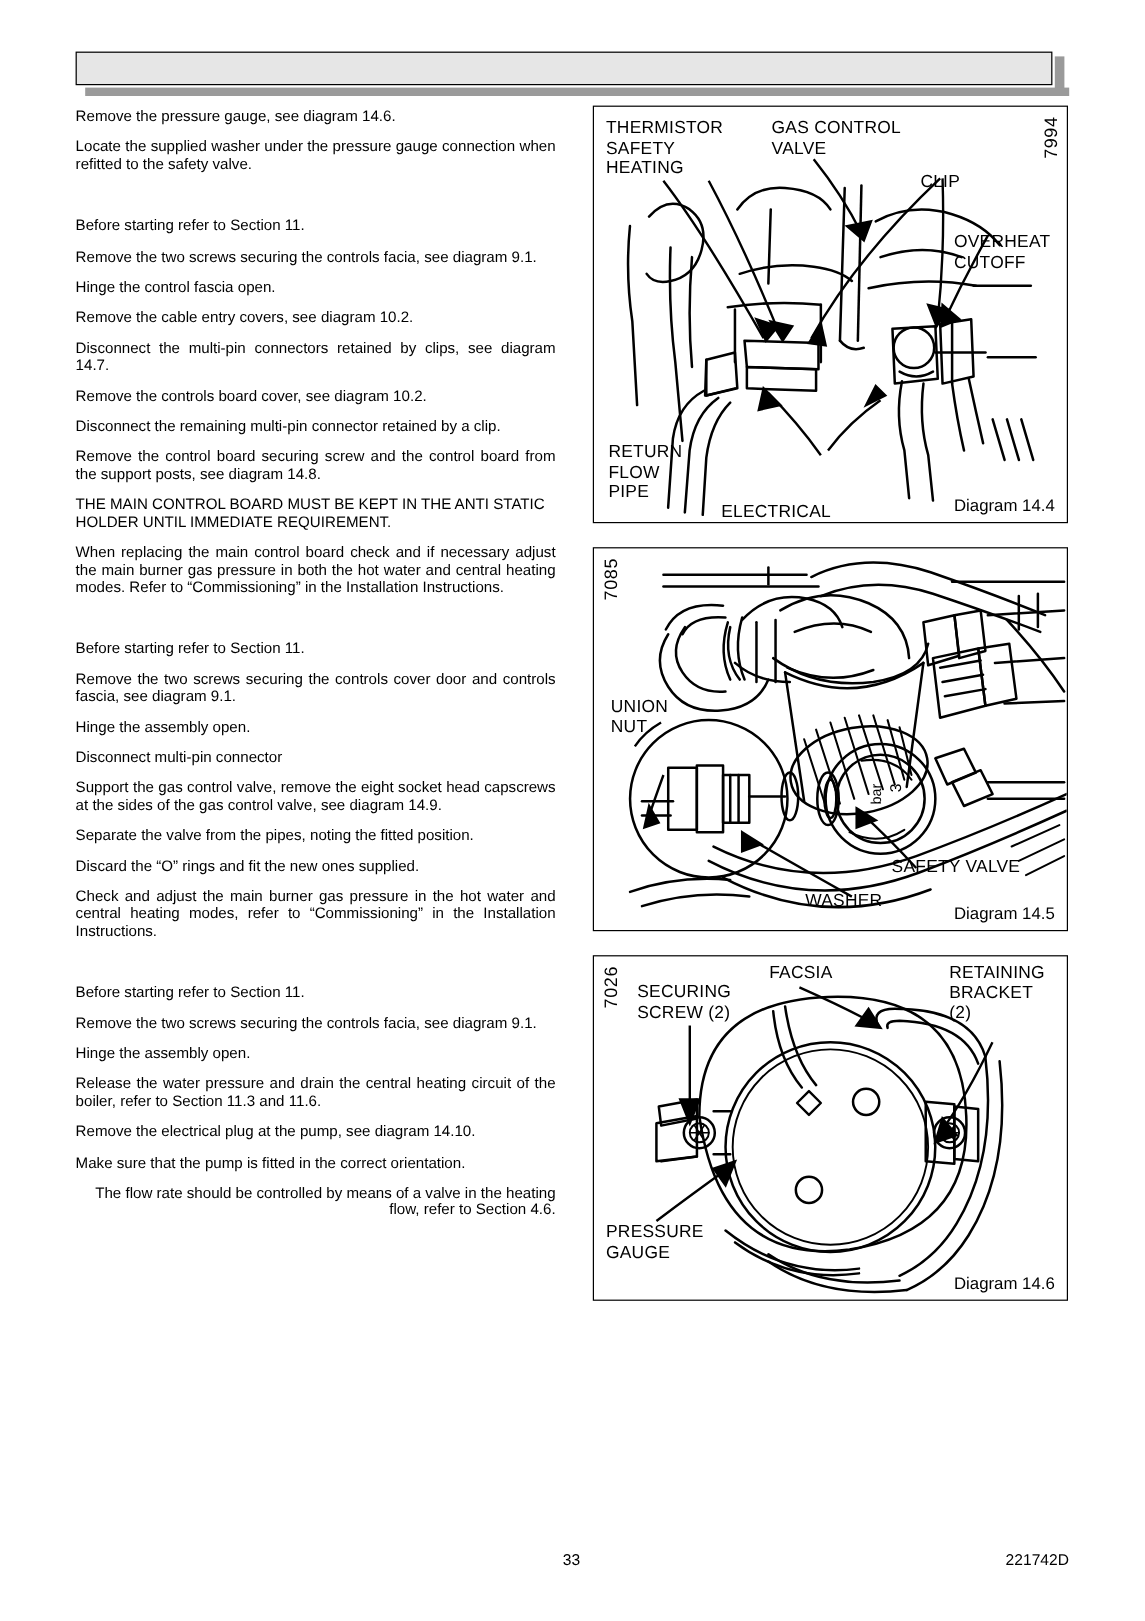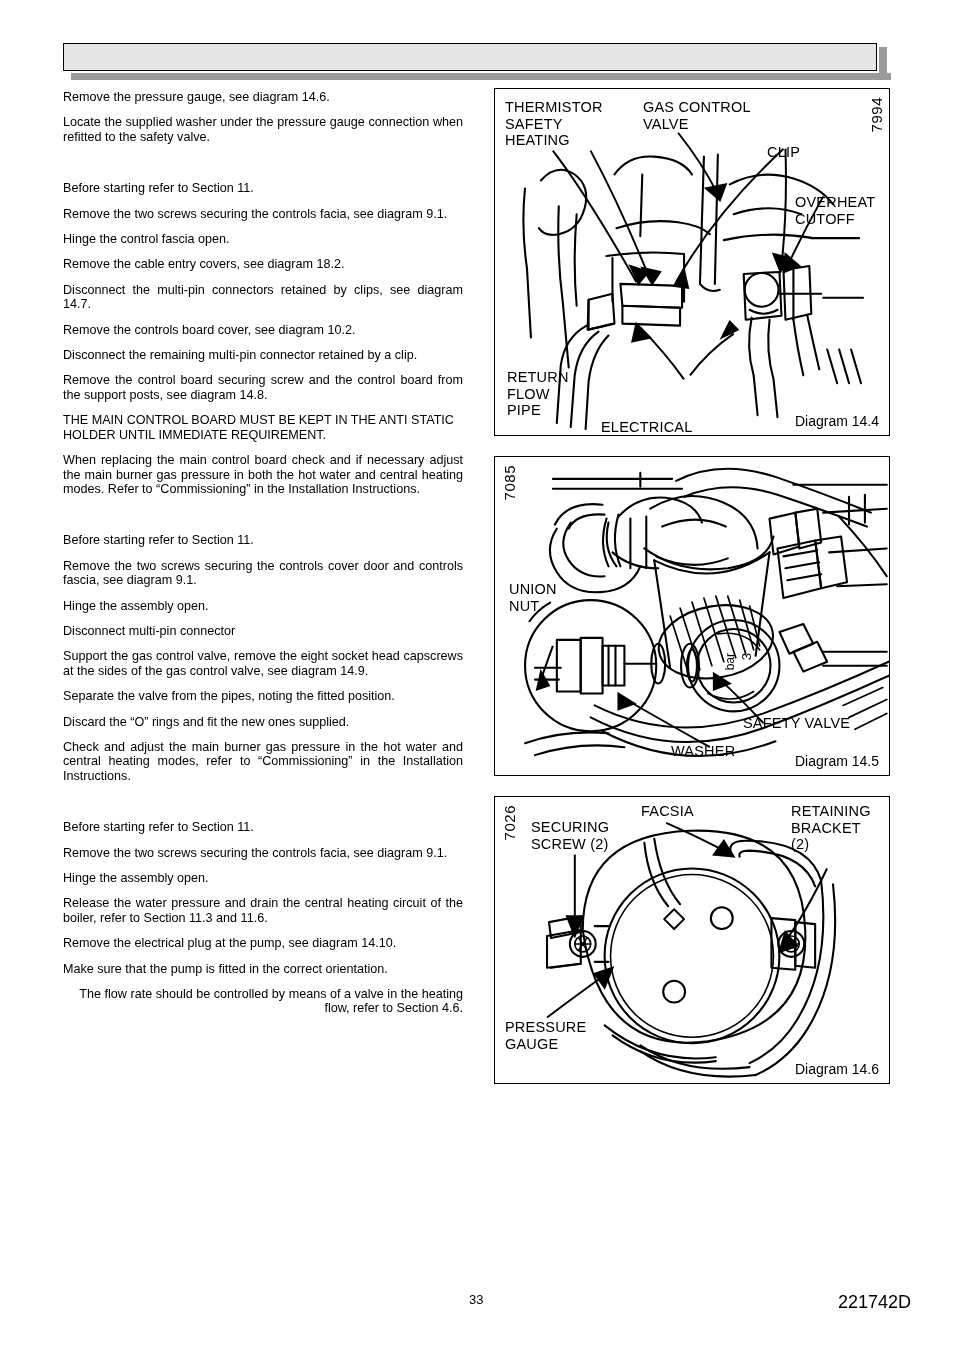--- a/index.html
+++ b/index.html
@@ -45,21 +45,21 @@
   .caption{position:absolute;right:10px;bottom:6px;font-size:14px;}
 
   .lbl{position:absolute;font-size:14.5px;line-height:16.5px;letter-spacing:.2px;}
 
   .art{position:absolute;inset:0;}
   .art svg{display:block;width:100%;height:100%;}
 
   
   .footer{position:absolute;left:0;top:1292px;width:954px;height:20px;}
   .pagenum{position:absolute;left:469px;top:0;font-size:13px;}
-  .doccode{position:absolute;left:838px;top:0;font-size:18px;}
+  .doccode{position:absolute;left:838px;top:0;font-size:13px;}
 </style>
 </head>
 <body>
 
 <div class="page">
 
   <div class="banner-wrap">
     <div class="banner-shadow-r"></div>
     <div class="banner-shadow-b"></div>
     <div class="banner">
@@ -67,21 +67,21 @@
     </div>
   </div>
 
   <div class="col-left" id="left-col">
       <p class="para">Remove the pressure gauge, see diagram 14.6.</p>
       <p class="para">Locate the supplied washer under the pressure gauge connection when refitted to the safety valve.</p>
       <div class="gap"></div>
       <p class="para">Before starting refer to Section 11.</p>
       <p class="para">Remove the two screws securing the controls facia, see diagram 9.1.</p>
       <p class="para">Hinge the control fascia open.</p>
-      <p class="para">Remove the cable entry covers, see diagram 18.2.</p>
+      <p class="para">Remove the cable entry covers, see diagram 10.2.</p>
       <p class="para">Disconnect the multi-pin connectors retained by clips, see diagram 14.7.</p>
       <p class="para">Remove the controls board cover, see diagram 10.2.</p>
       <p class="para">Disconnect the remaining multi-pin connector retained by a clip.</p>
       <p class="para">Remove the control board securing screw and the control board from the support posts, see diagram 14.8.</p>
       <p class="para caps">THE MAIN CONTROL BOARD MUST BE KEPT IN THE ANTI STATIC HOLDER UNTIL IMMEDIATE REQUIREMENT.</p>
       <p class="para">When replacing the main control board check and if necessary adjust the main burner gas pressure in both the hot water and central heating modes.  Refer to “Commissioning” in the Installation Instructions.</p>
       <div class="gap"></div>
       <p class="para">Before starting refer to Section 11.</p>
       <p class="para">Remove the two screws securing the controls cover door and controls fascia, see diagram 9.1.</p>
       <p class="para">Hinge the assembly open.</p>

